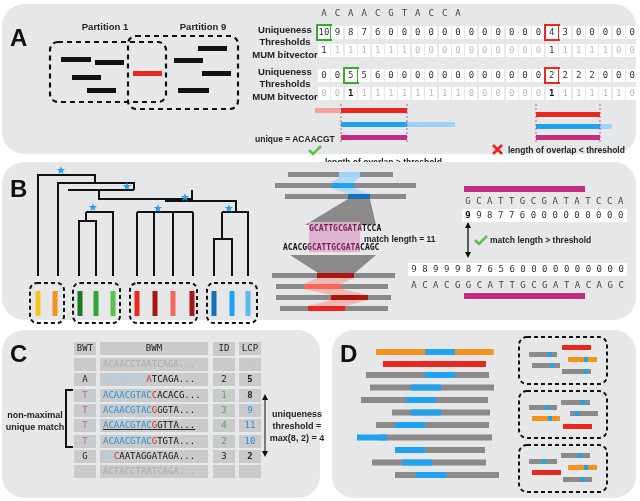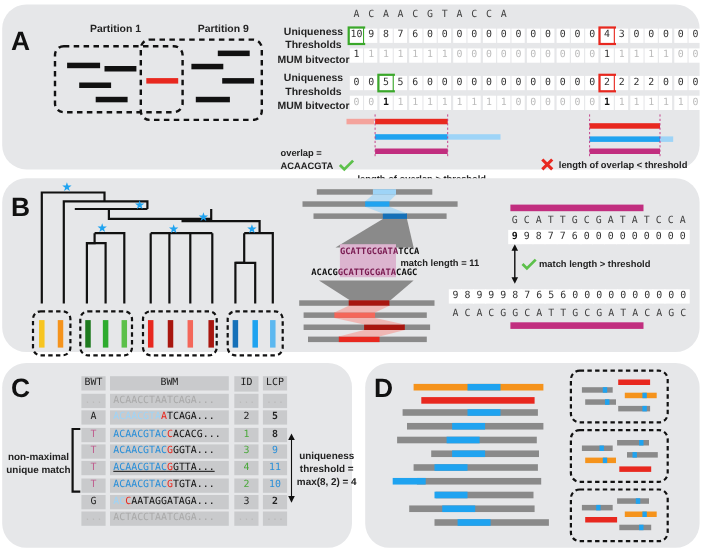--- a/index.html
+++ b/index.html
@@ -169,21 +169,21 @@
   <line x1="407" y1="104" x2="407" y2="142" stroke="#c12e7f" stroke-width="0.8" stroke-dasharray="2,2"></line>
   <rect x="536" y="112" width="64" height="5" fill="#e8281f"></rect>
   <rect x="536" y="124" width="64" height="5" fill="#1fa3f0"></rect>
   <rect x="600" y="124" width="12" height="5" fill="#9ed4f7"></rect>
   <rect x="536" y="135" width="64" height="5" fill="#c12e7f"></rect>
   <line x1="536" y1="104" x2="536" y2="142" stroke="#c12e7f" stroke-width="0.8" stroke-dasharray="2,2"></line>
   <line x1="600" y1="104" x2="600" y2="142" stroke="#c12e7f" stroke-width="0.8" stroke-dasharray="2,2"></line>
   <path d="M309 150 l4 4 l8 -8" fill="none" stroke="#5cc04a" stroke-width="2.5"></path>
   <path d="M493 145 l9 9 M502 145 l-9 9" fill="none" stroke="#e8281f" stroke-width="2.8"></path>
 </svg>
-<div class="lbl" style="left:255px;top:133px;width:86px;text-align:left;font-size:8.5px;">overlap = ACAACGTA</div>
+<div class="lbl" style="left:255px;top:133px;width:86px;text-align:left;font-size:8.5px;">unique = ACAACGT</div>
 <div class="lbl" style="left:325px;top:144px;width:140px;text-align:left;font-size:8.5px;margin-top:12px;">length of overlap &gt; threshold</div>
 <div class="lbl" style="left:508px;top:144px;width:140px;text-align:left;font-size:8.5px;">length of overlap &lt; threshold</div>
 
 <div class="panel" style="left:2px;top:162px;width:634px;height:158px;"></div>
 <div class="plabel" style="left:10px;top:175px;">B</div>
 <svg style="left:0;top:0;width:640px;height:340px;">
   <g fill="none" stroke="#111" stroke-width="2">
     <path d="M38 276 V175 H95 V183"></path>
     <path d="M58 276 V183 H134 V190"></path>
     <path d="M68 190 H134"></path>

